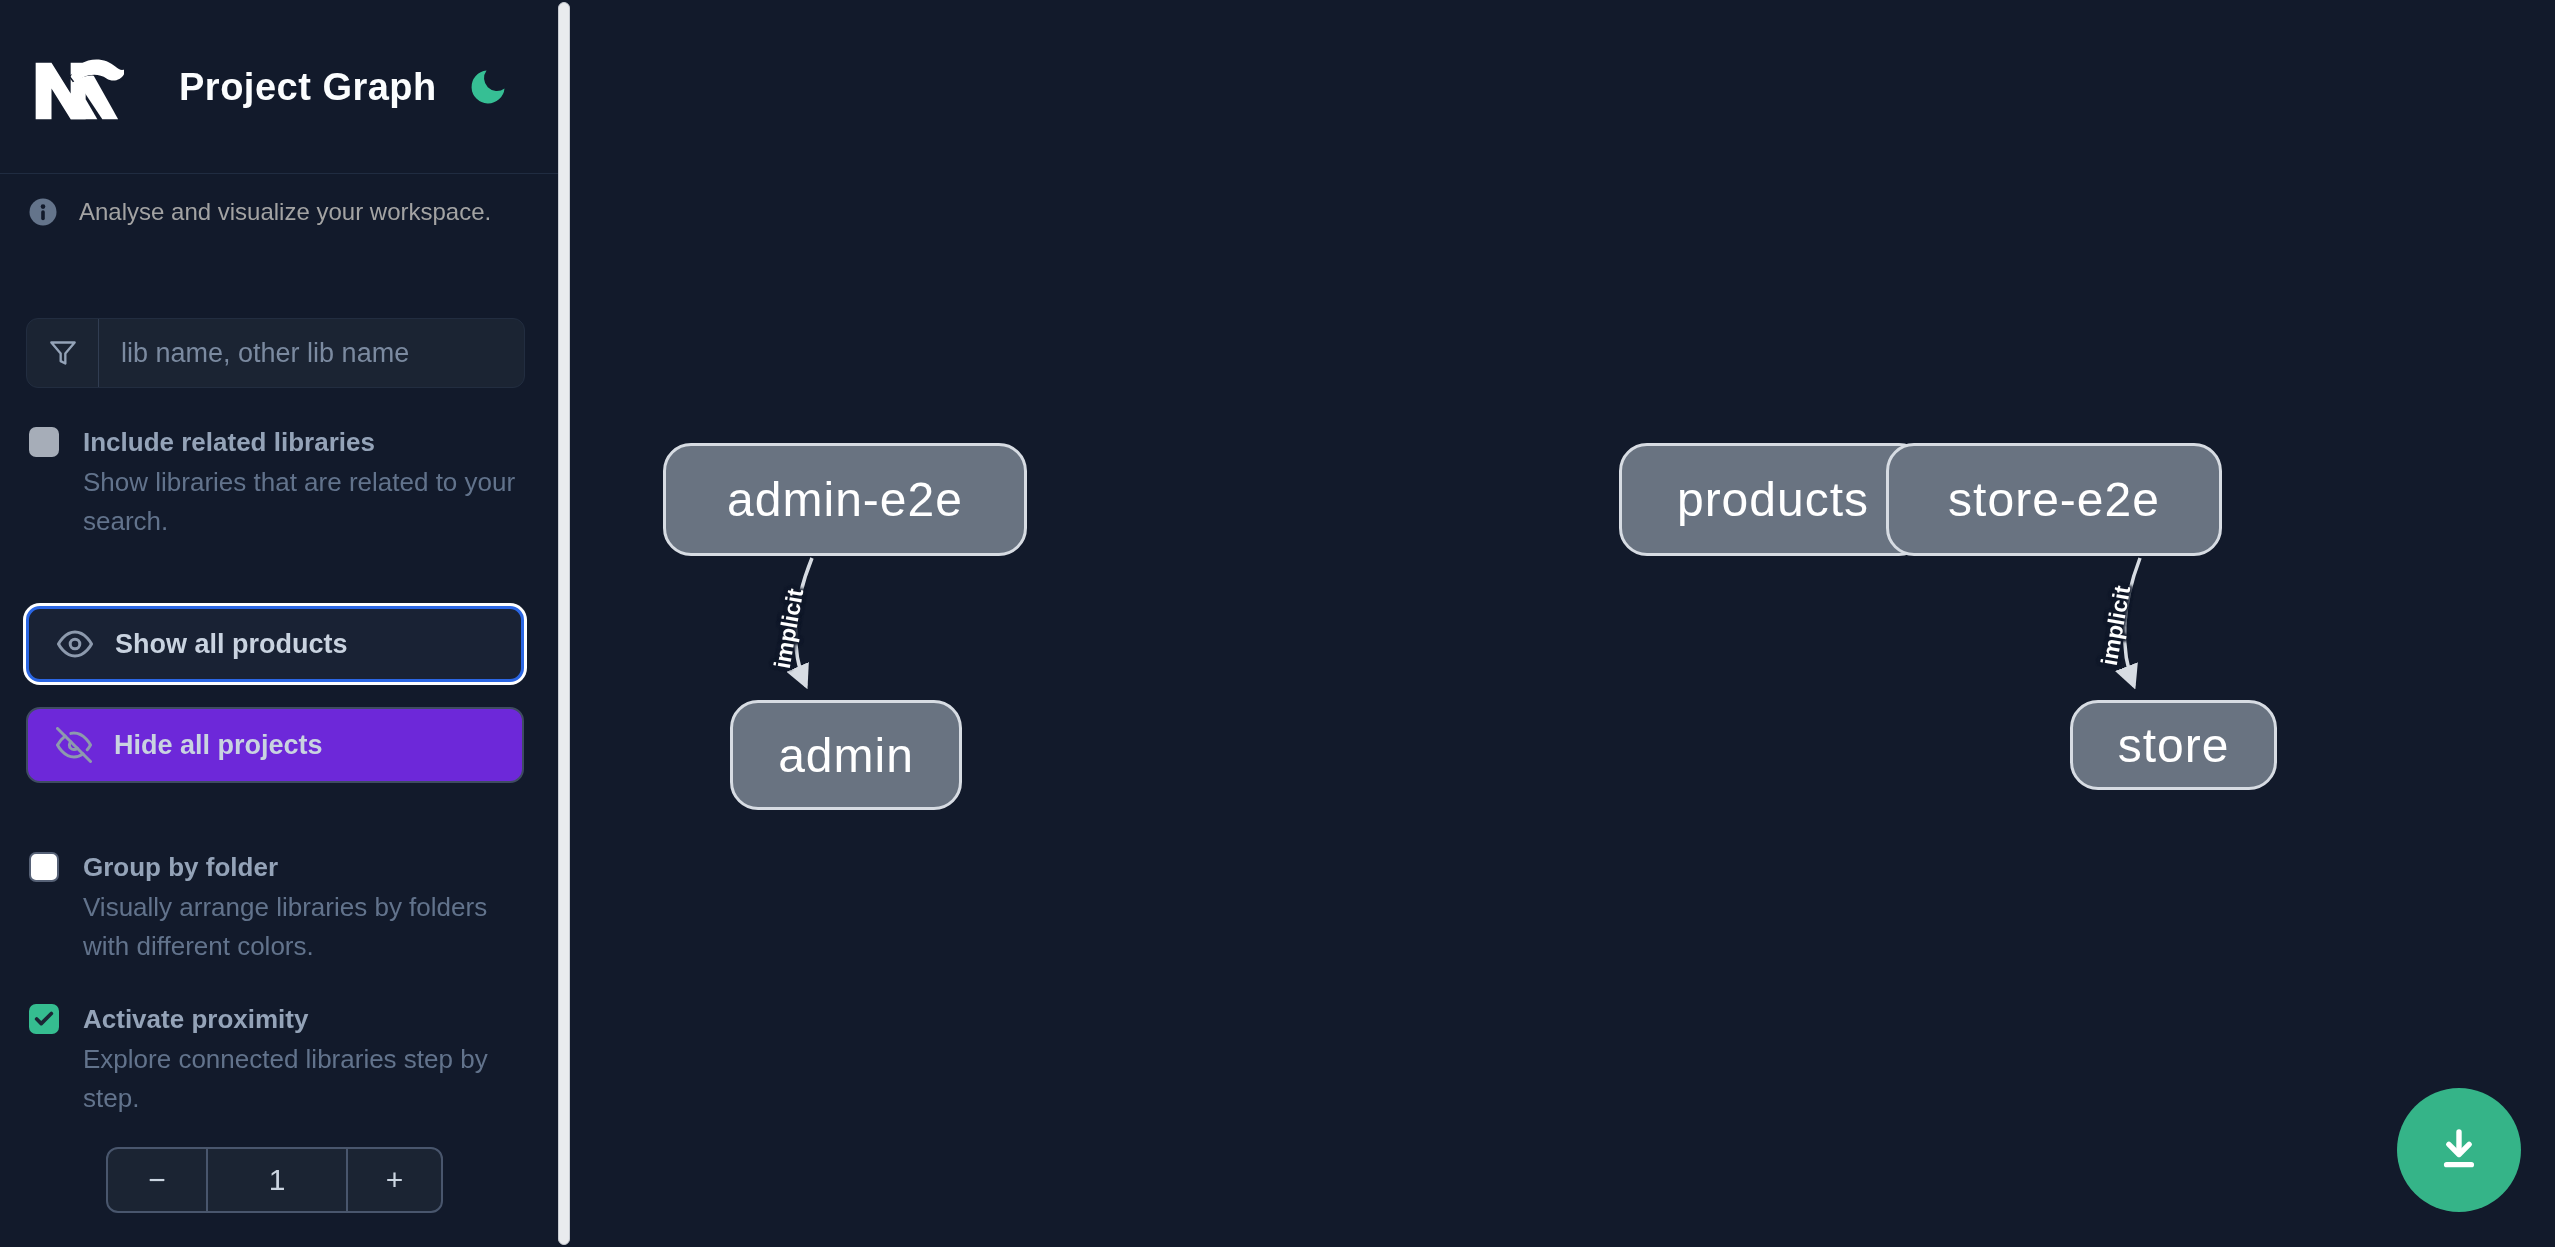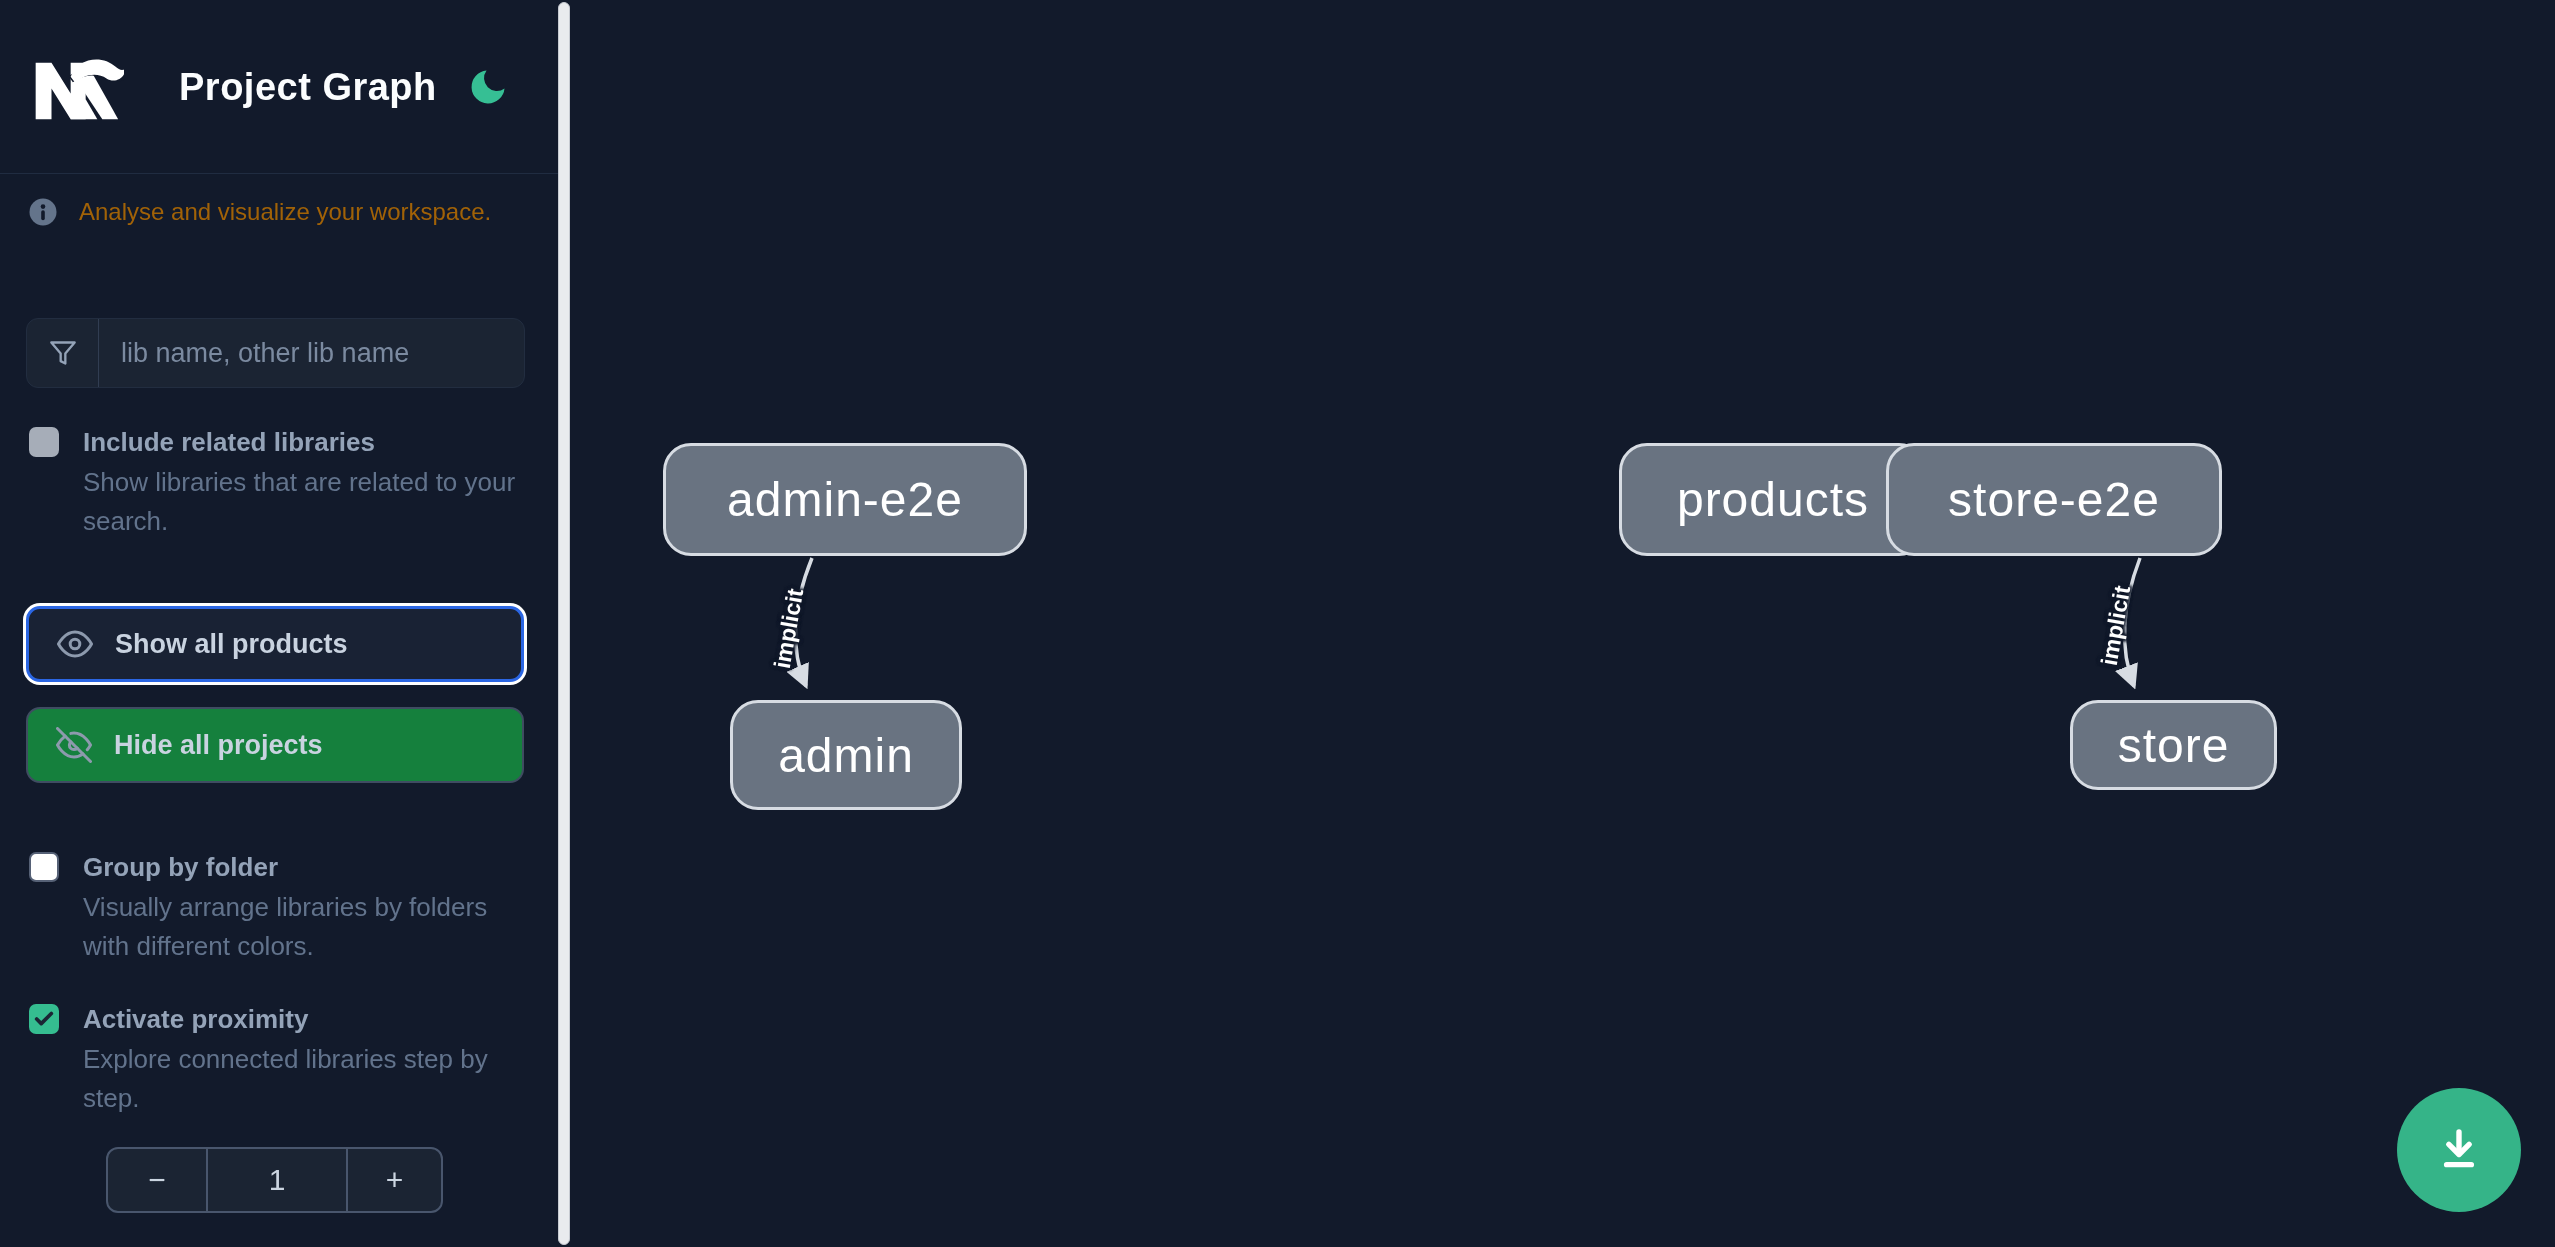--- a/index.html
+++ b/index.html
@@ -8,42 +8,42 @@
 
   
   .sidebar{position:absolute;left:0;top:0;width:558px;height:1247px;background:#121a2b;}
   .sb-header{position:absolute;left:0;top:0;width:558px;height:173px;border-bottom:1px solid #202c41;}
   .logo{position:absolute;left:24px;top:44px;width:100px;height:84px;}
   .app-title{position:absolute;left:179px;top:66px;margin:0;font-size:38px;font-weight:700;color:#fbfdfe;letter-spacing:.5px;}
   .theme-btn{position:absolute;left:458px;top:60px;width:60px;height:56px;background:transparent;border:none;cursor:pointer;padding:0;}
 
   .info-row{position:absolute;left:29px;top:198px;display:flex;align-items:center;gap:22px;}
   .info-icon{width:28px;height:28px;flex:0 0 auto;}
-  .info-text{margin:0;font-size:24px;color:#a16207;}
+  .info-text{margin:0;font-size:24px;color:#a3a3a3;}
 
   .search-box{position:absolute;left:26px;top:318px;width:497px;height:68px;background:#1b2433;
               border:1px solid #222d40;border-radius:12px;display:flex;align-items:stretch;overflow:hidden;}
   .funnel-cell{width:71px;display:flex;align-items:center;justify-content:center;border-right:1px solid #313d52;}
   .search-input{flex:1;background:transparent;border:none;outline:none;color:#cbd5e1;
                 font-size:27px;padding:0 22px;font-family:"Liberation Sans",sans-serif;}
   .search-input::placeholder{color:#7b8aa0;}
 
   .cb-row{position:absolute;left:29px;width:500px;}
   .cb-box{position:absolute;left:0;top:2px;width:30px;height:30px;border-radius:7px;cursor:pointer;}
   .cb-box.gray{background:#a6adb8;}
   .cb-box.white{background:#ffffff;border:2px solid #566176;box-sizing:border-box;}
   .cb-box.green{background:#35bd90;display:flex;align-items:center;justify-content:center;}
   .cb-label{display:block;margin-left:54px;font-size:26px;font-weight:700;color:#94a3b8;cursor:pointer;line-height:34px;}
   .cb-desc{margin:4px 0 0 54px;width:440px;font-size:26px;line-height:39px;color:#62738c;}
 
   .sb-btn{position:absolute;left:26px;width:498px;height:76px;border-radius:14px;display:flex;align-items:center;
           gap:22px;padding:0 0 0 28px;box-sizing:border-box;cursor:pointer;font-family:"Liberation Sans",sans-serif;}
   .sb-btn .lbl{font-size:27px;font-weight:700;color:#c9d3e0;}
   .btn-show{top:606px;background:#192234;border:3px solid #2b66e3;box-shadow:0 0 0 3px #ffffff;}
-  .btn-hide{top:707px;background:#15803d;border:2px solid #3f4c61;}
+  .btn-hide{top:707px;background:#6d28d9;border:2px solid #3f4c61;}
 
   .stepper{position:absolute;left:106px;top:1147px;width:337px;height:66px;border:2px solid #49566d;
            border-radius:12px;display:flex;background:#1b2433;box-sizing:border-box;overflow:hidden;}
   .stepper .cell{display:flex;align-items:center;justify-content:center;color:#cbd5e1;font-size:30px;
                  background:transparent;border:none;font-family:"Liberation Sans",sans-serif;}
   .st-minus{width:98px;cursor:pointer;}
   .st-value{width:138px;border-left:2px solid #49566d!important;border-right:2px solid #49566d!important;font-size:28px;}
   .st-plus{flex:1;cursor:pointer;}
 
   

